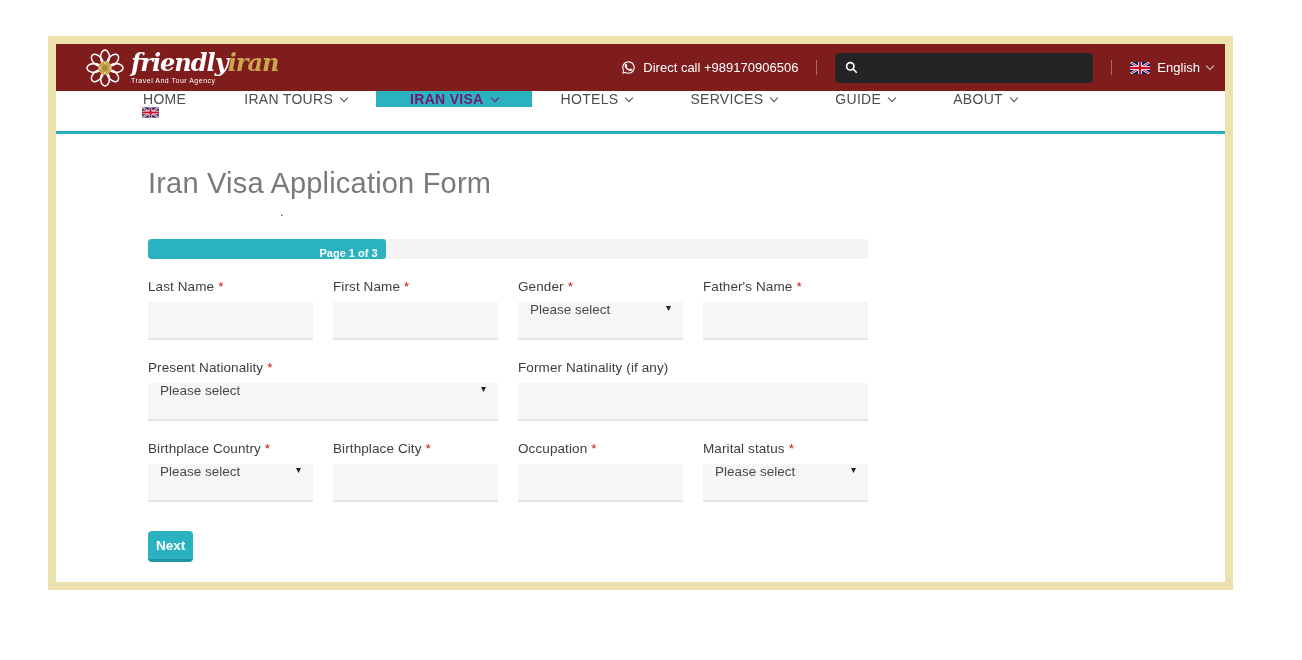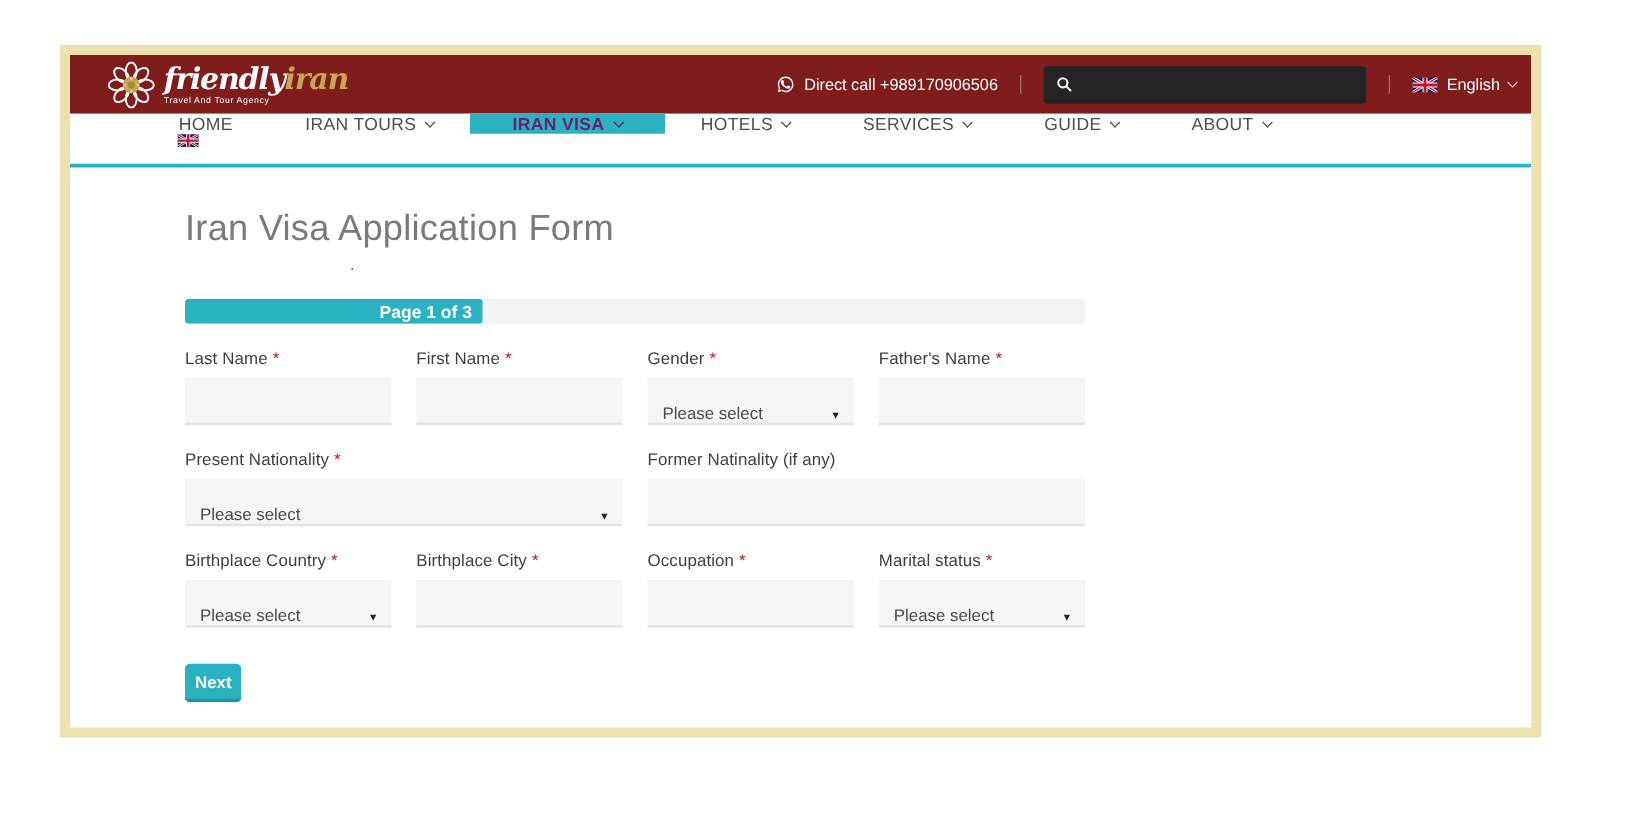--- a/index.html
+++ b/index.html
@@ -67,22 +67,22 @@
   .main { padding:0 0 0 92px; }
   .page-title { font-size:29px; font-weight:normal; color:#7a7a7a; margin-top:33px; letter-spacing:0.2px; }
   .title-dot { color:#555; font-size:13px; margin:9px 0 0 132px; line-height:6px; }
 
   .progress {
     width:720px; height:20px; margin-top:24px;
     background:#f3f3f3; border-radius:3px; overflow:hidden;
   }
   .progress-fill {
     height:100%; background:#2bb2c1; border-radius:3px;
-    display:flex; align-items:center; justify-content:flex-end;
-    color:#ffffff; font-size:14px; font-weight:bold; padding-right:8px;
+    display:flex; align-items:flex-end; justify-content:flex-end;
+    color:#ffffff; font-size:11px; font-weight:bold; padding-right:8px;
     white-space:nowrap;
   }
 
   #form-grid {
     margin-top:20px; width:720px;
     display:grid; grid-template-columns:repeat(4, 165px);
     column-gap:20px; row-gap:20px;
   }
   .span1 { grid-column:span 1; }
   .span2 { grid-column:span 2; }
@@ -90,21 +90,21 @@
   .req { color:#cc1111; margin-left:4px; }
   .finput {
     width:100%; height:38px; background:#f6f6f6;
     border:none; border-bottom:2px solid #e5e5e5;
     padding:0 12px; font-size:13px; color:#333; outline:none;
     font-family:"Liberation Sans", sans-serif;
   }
   .fselect {
     width:100%; height:38px; background:#f6f6f6;
     border-bottom:2px solid #e5e5e5;
-    display:flex; align-items:flex-end; justify-content:space-between;
+    display:flex; align-items:flex-start; justify-content:space-between;
     padding:0 12px; font-size:13.5px; color:#4a4a4a; cursor:pointer;gap:40px;
   }
   .sel-arrow { font-size:10px; color:#222; }
 
   .next-btn {
     margin-top:29px; padding:0 8px; height:31px;
     background:#2bb2c1; color:#ffffff;
     border:none; border-bottom:3px solid #1e96a5; border-radius:4px;
     font-size:13.5px; font-weight:bold; cursor:pointer;
     font-family:"Liberation Sans", sans-serif;

